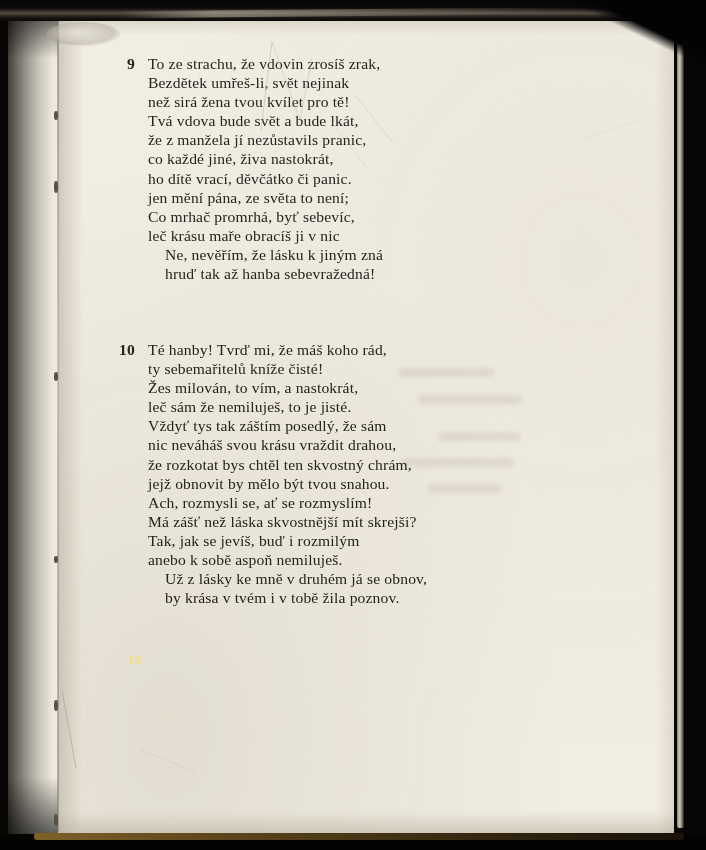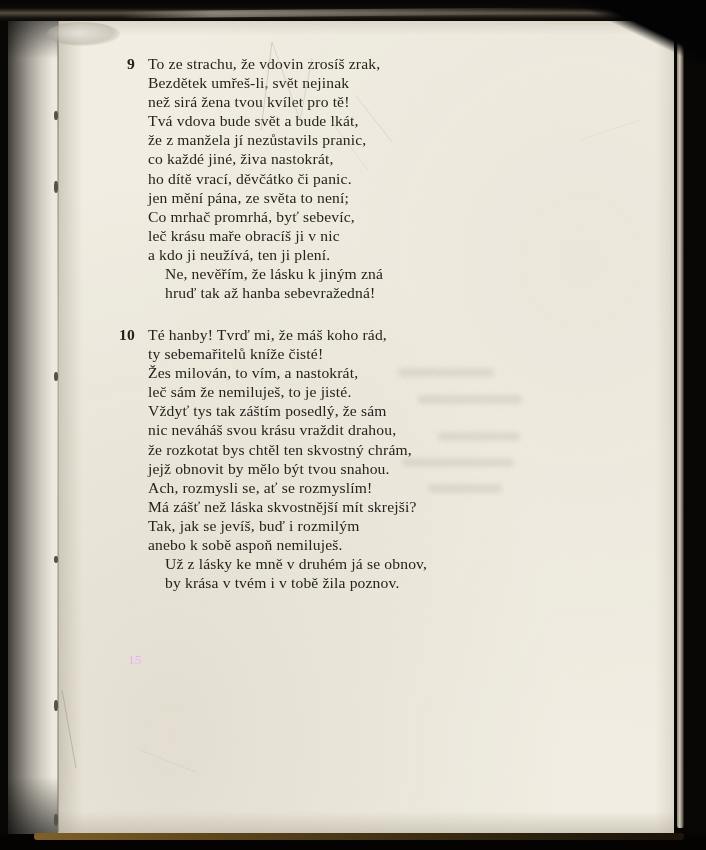--- a/index.html
+++ b/index.html
@@ -82,21 +82,21 @@
   .poem {
     position:absolute; left:104px; display:flex;
     color:#26231e; font-size:15.6px; line-height:19.1px; letter-spacing:.15px;
   }
   .poem-num { width:31px; text-align:right; font-weight:bold; flex:none; }
   .poem-lines { margin-left:13px; }
   .line { white-space:nowrap; }
   .line.indent { padding-left:17px; }
   .page-number {
     position:absolute; left:128px; top:652px;
-    color:#f0abfc; font-size:13.5px;
+    color:#fde047; font-size:13.5px;
   }
   
   .bleed { position:absolute; background:rgba(148,138,118,.16); filter:blur(2px); border-radius:4px; }
   .scratches { position:absolute; inset:0; pointer-events:none; }
 </style>
 </head>
 <body>
 
 <div class="spine"></div>
 <div class="page"></div>
@@ -122,27 +122,26 @@
     <div class="line">To ze strachu, že vdovin zrosíš zrak,</div>
     <div class="line">Bezdětek umřeš-li, svět nejinak</div>
     <div class="line">než sirá žena tvou kvílet pro tě!</div>
     <div class="line">Tvá vdova bude svět a bude lkát,</div>
     <div class="line">že z manžela jí nezůstavils pranic,</div>
     <div class="line">co každé jiné, živa nastokrát,</div>
     <div class="line">ho dítě vrací, děvčátko či panic.</div>
     <div class="line">jen mění pána, ze světa to není;</div>
     <div class="line">Co mrhač promrhá, byť sebevíc,</div>
     <div class="line">leč krásu maře obracíš ji v nic</div>
-    <div class="line">a kdo ji neužívá, ten ji plení.</div>
     <div class="line indent">Ne, nevěřím, že lásku k jiným zná</div>
     <div class="line indent">hruď tak až hanba sebevražedná!</div>
   </div>
 </div>
 
-<div class="poem" style="top:325px">
+<div class="poem" style="top:340px">
   <div class="poem-num">10</div>
   <div class="poem-lines">
     <div class="line">Té hanby! Tvrď mi, že máš koho rád,</div>
     <div class="line">ty sebemařitelů kníže čisté!</div>
     <div class="line">Žes milován, to vím, a nastokrát,</div>
     <div class="line">leč sám že nemiluješ, to je jisté.</div>
     <div class="line">Vždyť tys tak záštím posedlý, že sám</div>
     <div class="line">nic neváháš svou krásu vraždit drahou,</div>
     <div class="line">že rozkotat bys chtěl ten skvostný chrám,</div>
     <div class="line">jejž obnovit by mělo být tvou snahou.</div>

